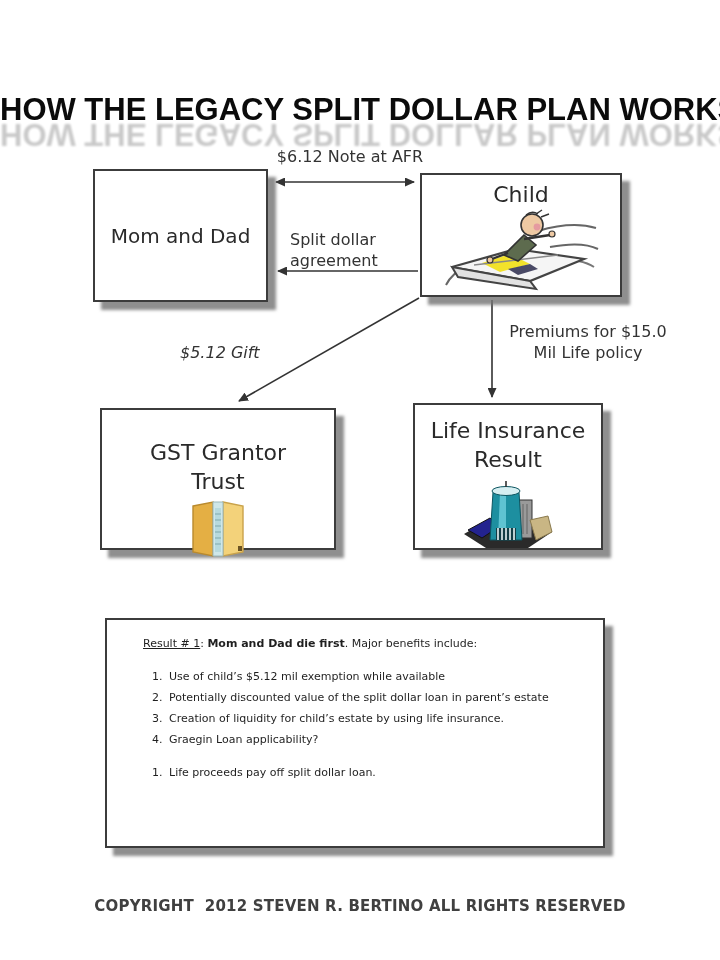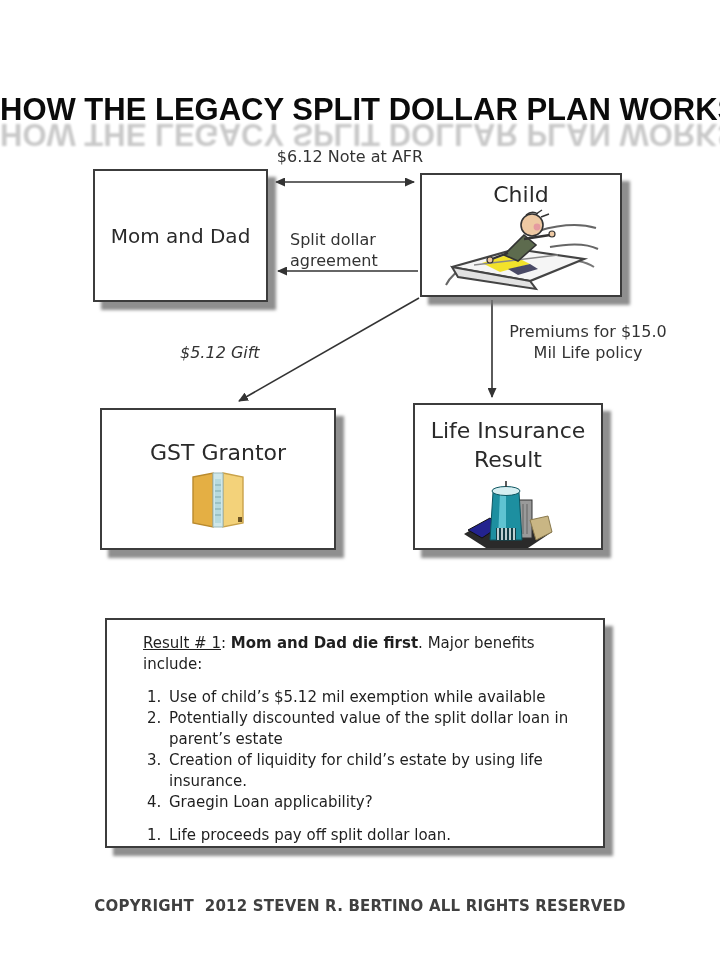--- a/index.html
+++ b/index.html
@@ -44,21 +44,21 @@
   .lbl-gift { left:180px; top:343px;font-style:italic; }
   .lbl-premiums { left:496px; top:321px; width:184px; text-align:center; line-height:21px; }
   
   .connector-layer { position:absolute; left:0; top:0; width:720px; height:960px; pointer-events:none; }
   
   .results-box {
     position:absolute; left:105px; top:618px; width:500px; height:230px;
     background:#fff; border:2px solid #3c3c3c;
     box-shadow:8px 8px 3px rgba(115,115,115,0.8);
     padding:13px 22px 0 36px;
-    font-size:15px; line-height:21px; color:#1f1f1f;
+    font-size:11px; line-height:21px; color:#1f1f1f;
   }
   .result-heading-underline { text-decoration:underline; }
   .result-bold { font-weight:bold; }
   .results-box ol { margin:12px 0 0 0; padding-left:23px; }
   .results-box ol li { padding-left:3px; }
   .result2-line { margin-top:13px; }
   
   .footer-copyright {
     position:absolute; top:897px; left:0; width:720px; text-align:center;
     font-weight:bold; font-size:15px; color:#404040; letter-spacing:0.2px;
@@ -124,20 +124,21 @@
       <path d="M86,30 L112,26" stroke="#333" stroke-width="2.4"></path>
       <circle cx="114" cy="25" r="3" fill="#eec9a3" stroke="#333" stroke-width="1.2"></circle>
       <path d="M70,44 L54,50" stroke="#333" stroke-width="2.4"></path>
       <circle cx="52" cy="51" r="3" fill="#eec9a3" stroke="#333" stroke-width="1.2"></circle>
     </svg>
   </div>
 
   <div class="node box-gst">
     <div class="two-line-label">
       <div>GST Grantor</div>
+      <div>Trust</div>
     </div>
     <svg class="node-icon" width="58" height="62" viewBox="0 0 58 62" xmlns="http://www.w3.org/2000/svg">
       <polygon points="4,8 24,4 24,58 4,54" fill="#e4af44" stroke="#b98a2e" stroke-width="1.4"></polygon>
       <polygon points="34,4 54,8 54,54 34,58" fill="#f3d27a" stroke="#c9a24a" stroke-width="1.4"></polygon>
       <polygon points="24,4 34,4 34,58 24,58" fill="#cfe7e9" stroke="#9bb9bb" stroke-width="1"></polygon>
       <rect x="26" y="10" width="6" height="44" fill="#b7dade"></rect>
       <path d="M26,16 h6 M26,22 h6 M26,28 h6 M26,34 h6 M26,40 h6 M26,46 h6" stroke="#7fa9ad" stroke-width="1"></path>
       <rect x="49" y="48" width="4" height="5" fill="#6b5322"></rect>
     </svg>
   </div>

